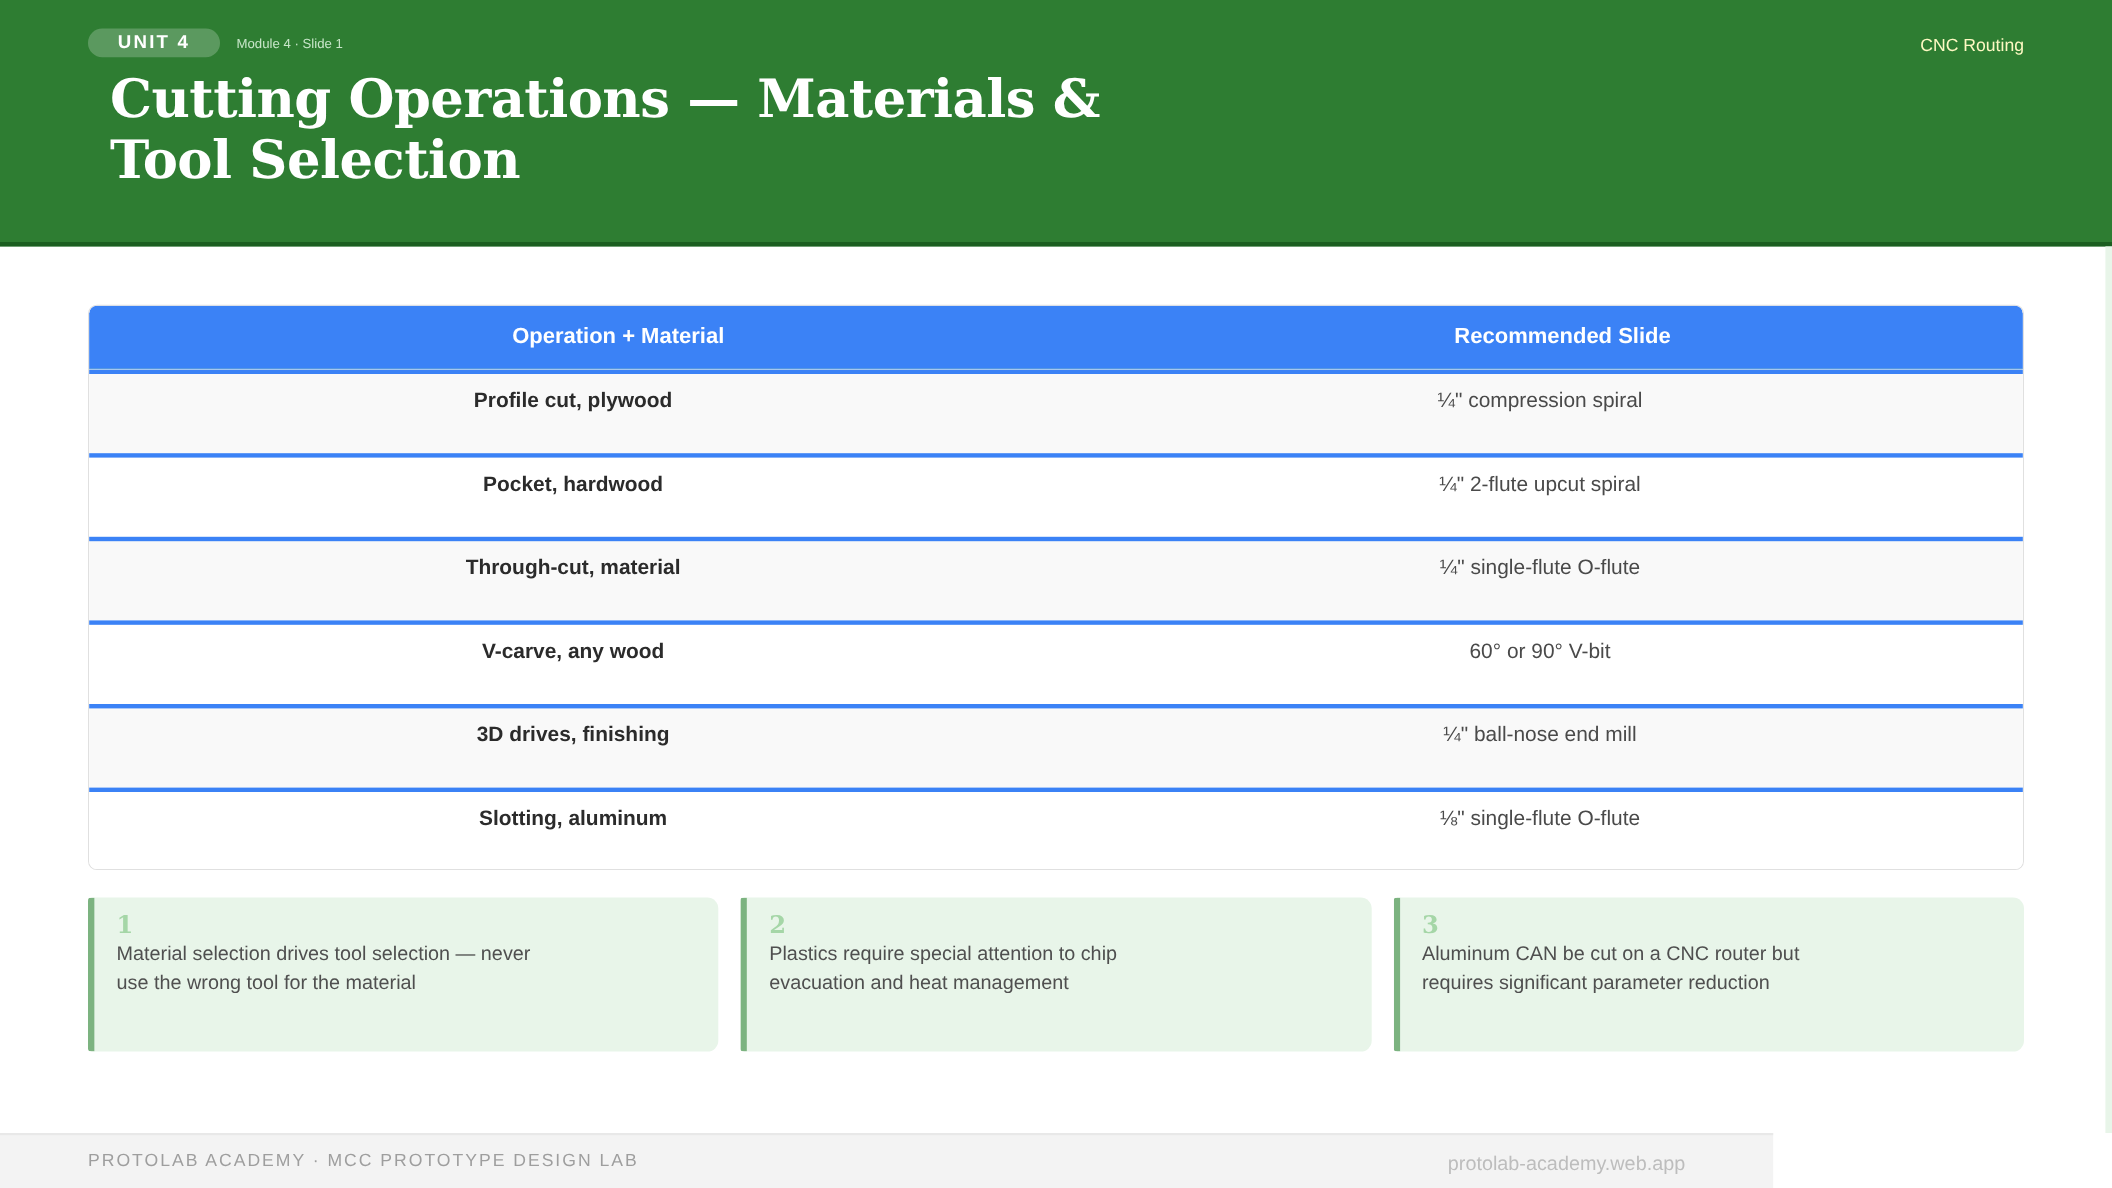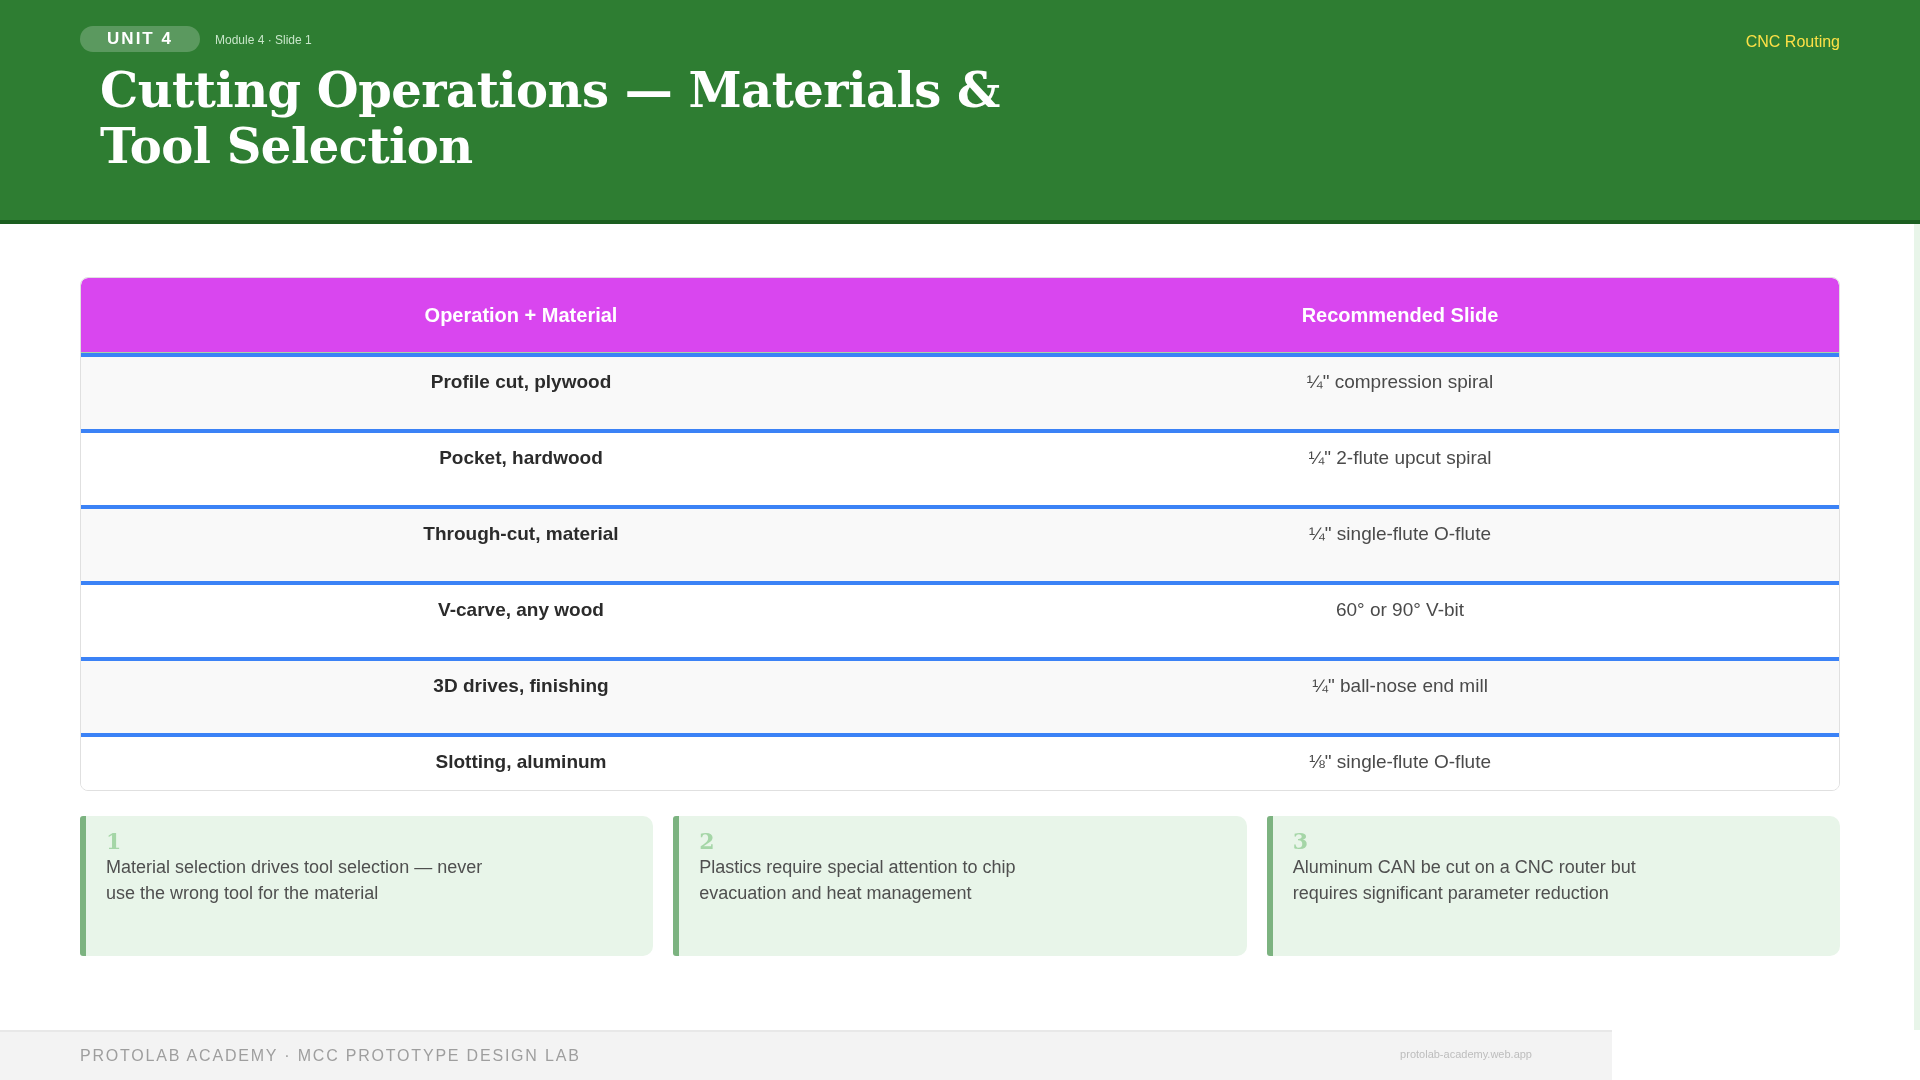--- a/index.html
+++ b/index.html
@@ -13,35 +13,36 @@
   .badge {
     position: absolute; left: 80px; top: 26px; height: 26px; width: 120px;
     border-radius: 18px; background: rgba(255,255,255,0.22);
     color: #ffffff; font-weight: bold; font-size: 17px; letter-spacing: 2px;
     display: flex; align-items: center; justify-content: center;
   }
   .crumb {
     position: absolute; left: 215px; top: 33px; font-size: 12px; color: #c8e6c9;
   }
   .topic {
-    position: absolute; right: 80px; top: 33px; font-size: 16px; color: #fde047;
+    position: absolute; right: 80px; top: 33px; font-size: 16px; color: #fef9c3;
   }
   .title {
     position: absolute; left: 80px; top: 62px; width: 900px;
     font-family: "DejaVu Serif", "Liberation Serif", serif; font-weight: bold;
     font-size: 48px; line-height: 56px; color: #ffffff; letter-spacing: -0.5px; margin-left: 20px;
   }
 
   .table-wrap {
     position: absolute; left: 80px; top: 277px; width: 1760px; height: 514px;
     border: 1px solid #e0e0e0; border-radius: 8px; overflow: hidden; background: #fff;
   }
   .thead {
-    display: flex; height: 75px; background: #d946ef; border-radius: 7px 7px 0 0;
+    display: flex; height: 58px; background: #3b82f6; border-radius: 7px 7px 0 0;
     border-bottom: 1px solid #a5d6a7;
+    padding-left: 41px;
   }
   .th {
     flex: 1; color: #ffffff; font-weight: bold; font-size: 20px;
     display: flex; align-items: center; justify-content: center;
   }
   .th.c1 { flex: 0 0 880px; }
   .row { display: flex; height: 76px; border-top: 4px solid #3b82f6; }
   .row:first-of-type { border-top: none; }
   .row.odd { background: #f9f9f9; }
   .row.even { background: #ffffff; }
@@ -60,21 +61,21 @@
   }
   .note-text { font-size: 18px; line-height: 26px; color: #4f4f4f; width: 380px; }
 
   .right-strip { position: absolute; left: 1914px; top: 224px; width: 6px; height: 806px; background: #e8f5e9; }
 
   .footer {
     position: absolute; left: 0; top: 1030px; width: 1612px; height: 50px;
     background: #f3f3f3; border-top: 2px solid #e8e8e8;
   }
   .footer-left { position: absolute; left: 80px; top: 15px; font-size: 16px; letter-spacing: 1.8px; color: #9e9e9e; }
-  .footer-right { position: absolute; right: 80px; top: 16px; font-size: 11px; color: #bdbdbd; }
+  .footer-right { position: absolute; right: 80px; top: 16px; font-size: 18px; color: #bdbdbd; }
 </style>
 </head>
 <body>
 
 <div class="header">
   <div class="badge">UNIT 4</div>
   <div class="crumb">Module 4 · Slide 1</div>
   <div class="topic">CNC Routing</div>
   <h1 class="title">Cutting Operations — Materials &amp; Tool Selection</h1>
 </div>

